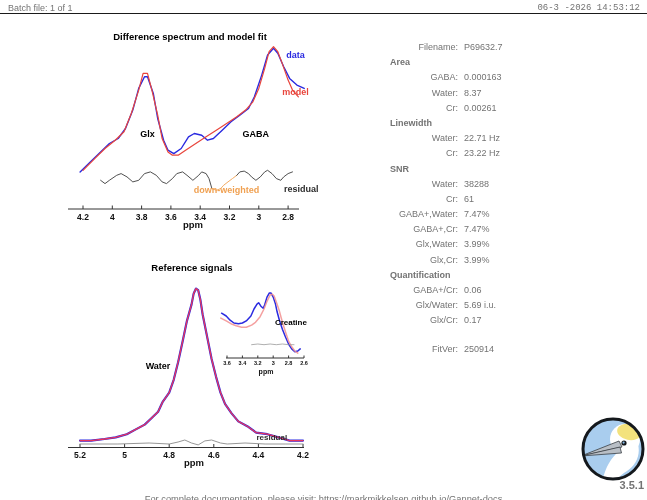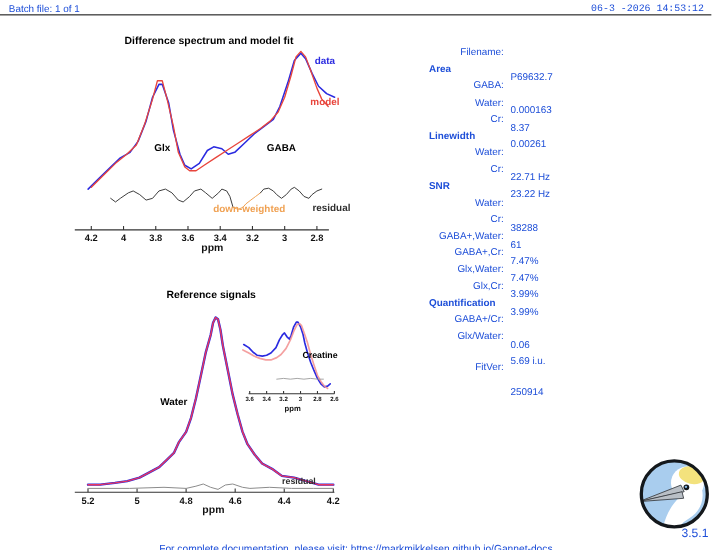--- a/index.html
+++ b/index.html
@@ -1,30 +1,30 @@
 <!DOCTYPE html>
 <html><head>
 <meta charset="utf-8">
 <style>
   html,body{margin:0;padding:0;background:#fff;}
   .page{position:relative;width:647px;height:500px;background:#fff;overflow:hidden;
-        font-family:"Liberation Sans",sans-serif;color:#1d4ed8;}
+        font-family:"Liberation Sans",sans-serif;color:#737373;}
   .hdr-left{position:absolute;left:8px;top:3px;font-size:9px;}
   .hdr-right{position:absolute;right:7px;top:3px;font-size:9px;font-family:Liberation Mono, monospace;}
   .hdr-rule{position:absolute;left:0;top:13px;width:647px;height:1px;background:#1a1a1a;}
   #chartsvg{position:absolute;left:0;top:0;}
   #chartsvg text{font-family:"Liberation Sans",sans-serif;}
   #stats{position:absolute;left:390px;top:40px;width:255px;font-size:9px;}
   .srow{display:flex;height:15.2px;line-height:15.2px;white-space:nowrap;}
   .slabel{display:inline-block;width:68px;text-align:right;}
   .shead{display:inline-block;width:64px;text-align:left;font-weight:bold;}
-  .sval{margin-left:6px;margin-top:23px;}
+  .sval{margin-left:6px;}
   .fitver-row{margin-top:13px;}
   .footer{position:absolute;left:0;top:483px;width:647px;text-align:center;font-size:9.3px;margin-top:11px;}
-  .version{position:absolute;right:3px;top:479px;font-size:11px;font-weight:normal;}
+  .version{position:absolute;right:3px;top:479px;font-size:11px;font-weight:bold;}
   #logo{position:absolute;left:578px;top:414px;}
 </style>
 </head>
 <body>
 
 <div class="page">
 
   <span class="hdr-left">Batch file: 1 of 1</span>
   <span class="hdr-right">06-3 -2026 14:53:12</span>
   <div class="hdr-rule"></div>
@@ -169,20 +169,24 @@
           <span class="shead">Quantification</span>
         </div>
         <div class="srow">
           <span class="slabel">GABA+/Cr:</span>
           <span class="sval">0.06</span>
         </div>
         <div class="srow">
           <span class="slabel">Glx/Water:</span>
           <span class="sval">5.69 i.u.</span>
         </div>
+        <div class="srow">
+          <span class="slabel">Glx/Cr:</span>
+          <span class="sval">0.17</span>
+        </div>
       </div>
     <div class="srow fitver-row">
       <span class="slabel">FitVer:</span>
       <span class="sval">250914</span>
     </div>
   </div>
 
   <svg id="logo" width="70" height="70" viewBox="0 0 70 70">
     <defs>
         <clipPath id="lc">

